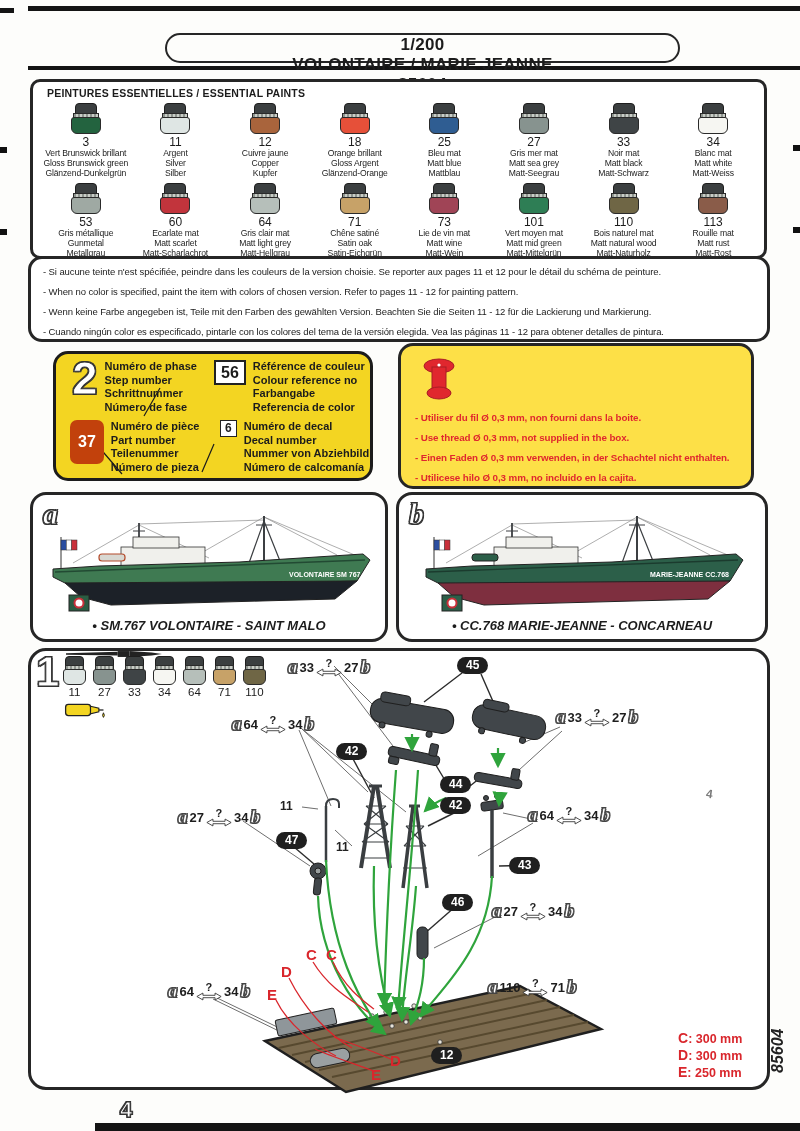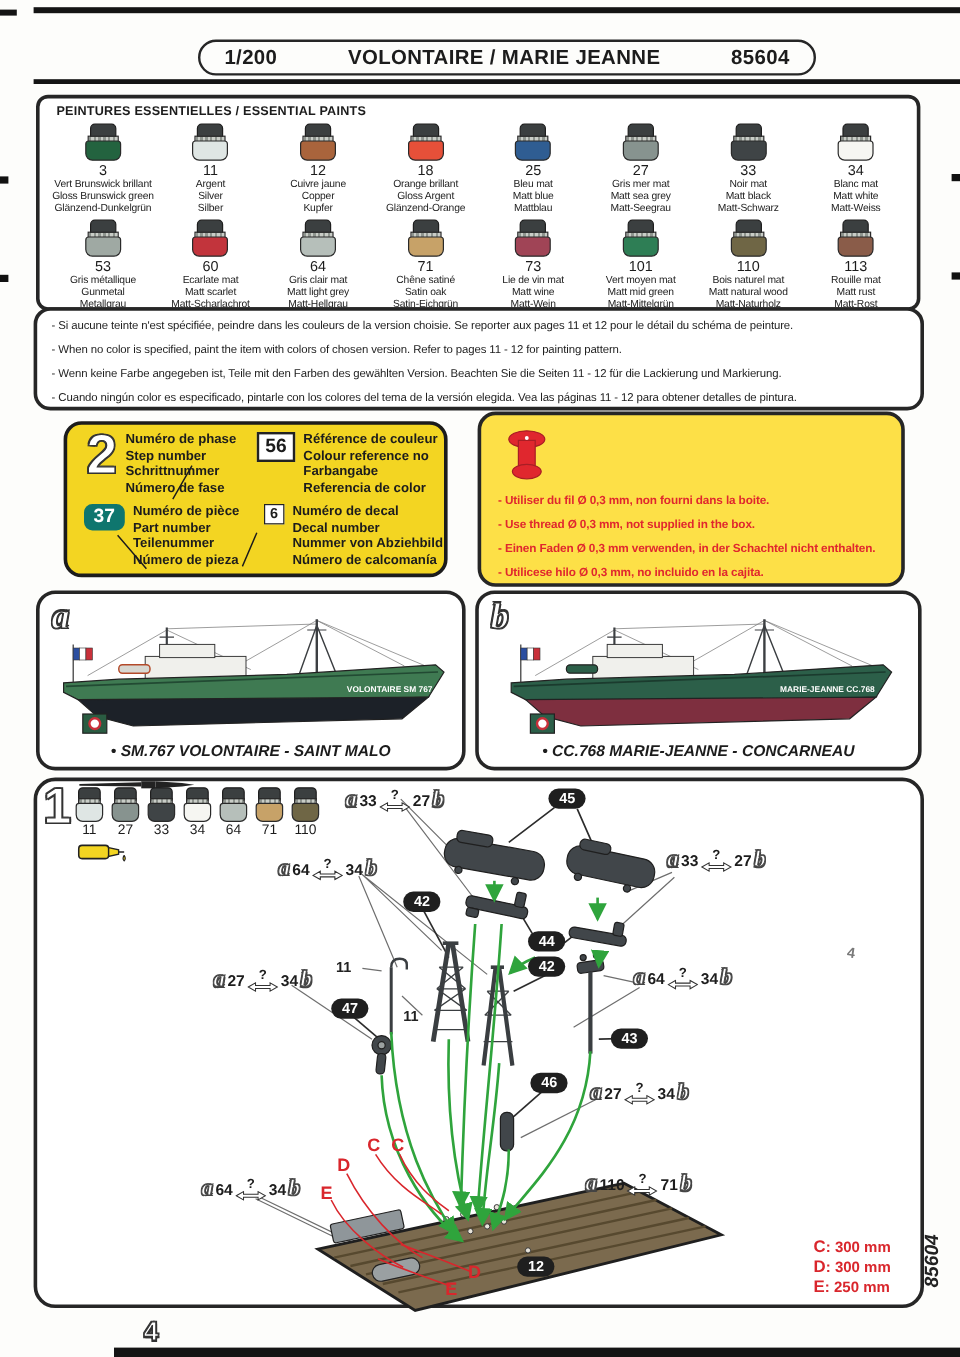--- a/index.html
+++ b/index.html
@@ -4,21 +4,21 @@
 <style>
   html,body{margin:0;padding:0;background:#e8e8e6;}
   .page{position:relative;width:800px;height:1131px;background:#fdfdfb;margin:0 auto;overflow:hidden;
         font-family:"Liberation Sans",sans-serif;color:#1c1c1c;}
   .rule{position:absolute;background:#141414;}
   .panel{position:absolute;border:3px solid #262626;border-radius:16px;background:#fff;box-sizing:border-box;}
 
   
   .title-pill{position:absolute;left:165px;top:33px;width:515px;height:30px;border:2.5px solid #262626;
     border-radius:16px;display:flex;align-items:center;justify-content:space-between;padding:0 20px;
-    box-sizing:border-box;font-weight:bold;font-size:17px;letter-spacing:.3px;}
+    box-sizing:border-box;font-weight:bold;font-size:17px;letter-spacing:.3px;flex-direction:column;}
 
   
   .paints-label{position:absolute;left:14px;top:5px;font-size:10.5px;font-weight:bold;letter-spacing:.2px;}
   #paint-grid{position:absolute;left:8px;right:6px;top:21px;display:grid;grid-template-columns:repeat(8,1fr);row-gap:5px;}
   .paint-cell{text-align:center;}
   .pot{position:relative;width:32px;height:31px;margin:0 auto;}
   .pot-cap{position:absolute;left:5px;right:5px;top:0;height:11px;background:#3b3f40;border:1px solid #1e1e1e;border-radius:4px 4px 2px 2px;}
   .pot-band{position:absolute;left:3px;right:3px;top:10px;height:4px;background:repeating-linear-gradient(90deg,#8f958f 0 2px,#c9cdc7 2px 4px);border:1px solid #2a2a2a;}
   .pot-body{position:absolute;left:1px;right:1px;top:14px;bottom:0;border:1px solid #2a2a2a;border-radius:3px 3px 6px 6px;}
   .pot.small{width:25px;height:29px;}
@@ -37,21 +37,21 @@
     -webkit-text-stroke:1px #333;}
   .outline-serif{font-family:"Liberation Serif",serif;font-style:italic;}
 
   
   .legend-panel{position:absolute;left:53px;top:351px;width:320px;height:130px;background:#f3d522;
     border:3px solid #1c1c1c;border-radius:15px;box-sizing:border-box;}
   .lg-item{position:absolute;display:flex;gap:7px;align-items:flex-start;}
   .lg-lines{font-size:11px;font-weight:bold;line-height:13.5px;}
   .sym-2{font-size:46px;line-height:40px;margin-top:-2px;}
   .sym-box{background:#fff;border:2px solid #222;font-weight:bold;font-size:16px;padding:0 5px;line-height:21px;}
-  .sym-pill{background:#0f766e;color:#fff;font-weight:bold;font-size:16px;border-radius:7px;padding:0 8px;line-height:22px;text-align:center;}
+  .sym-pill{background:#c2410c;color:#fff;font-weight:bold;font-size:16px;border-radius:7px;padding:11px 8px;line-height:22px;text-align:center;}
   .sym-small{background:#fff;border:1.5px solid #222;font-weight:bold;font-size:12px;padding:0 4px;line-height:15px;}
 
   
   .thread-panel{position:absolute;left:398px;top:343px;width:356px;height:146px;border:3px solid #262626;
     border-radius:15px;background:#fde047;box-sizing:border-box;}
   .thread-line{white-space:nowrap;font-size:9.8px;font-weight:bold;color:#e0272e;line-height:20px;letter-spacing:-.1px;}
 
   
   .version-letter{position:absolute;left:10px;top:2px;font-size:30px;}
   .ship-caption{position:absolute;left:0;right:0;bottom:6px;text-align:center;font-weight:bold;font-style:italic;font-size:13px;}

